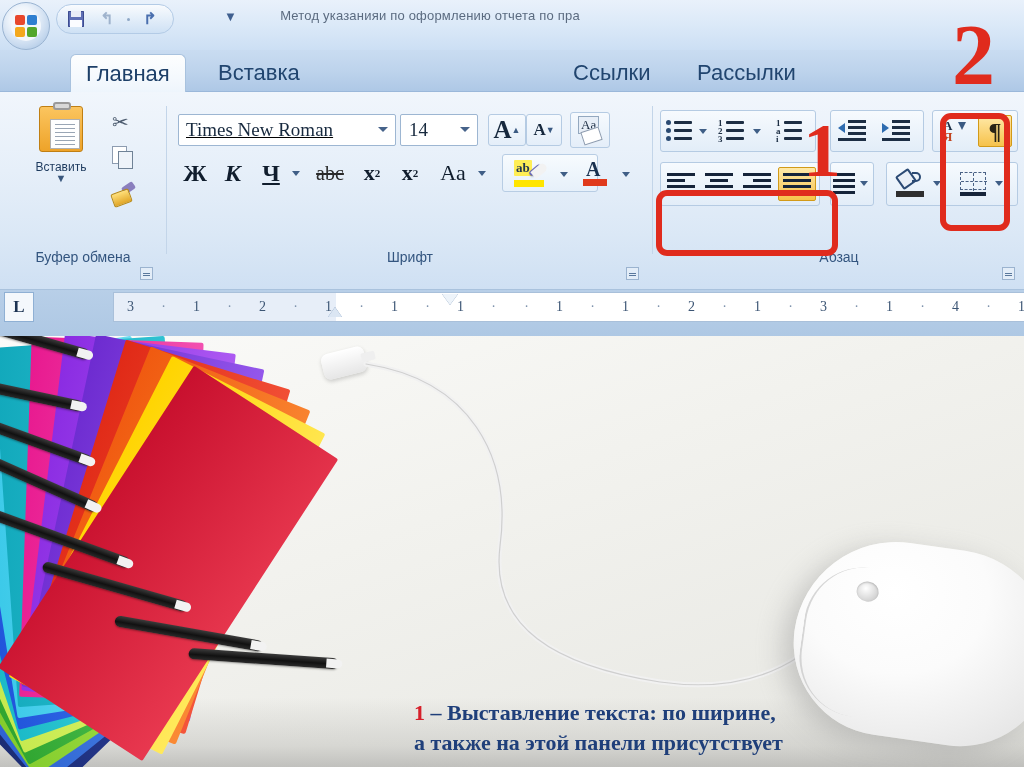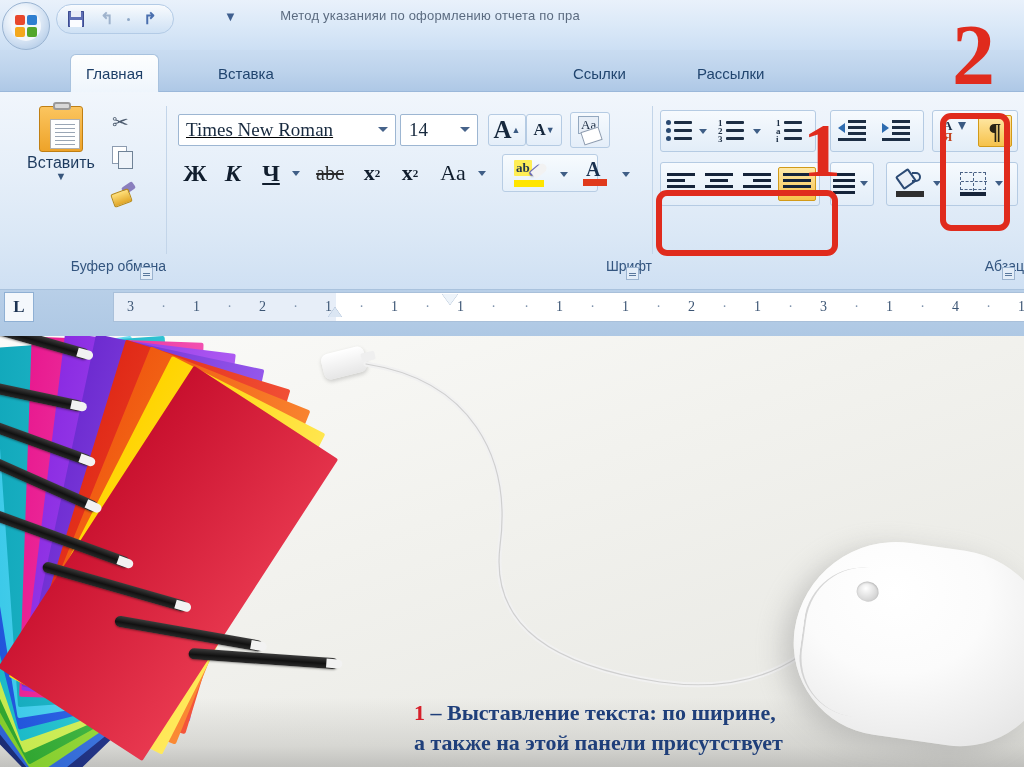--- a/index.html
+++ b/index.html
@@ -64,60 +64,60 @@
 
   
   #tab-strip {
     position:absolute; left:0; top:50px; width:1024px; height:42px;
     background: linear-gradient(180deg,#c9dcf1 0%,#bdd3ec 52%,#aec8e6 100%);
     border-bottom:1px solid #9bb8da;
   }
   .tab {
     position:absolute; top:4px; height:38px; padding:0 15px;
     display:flex; align-items:center;
-    font-size:15px; color:#21456f; white-space:nowrap;
+    font-size:22px; color:#21456f; white-space:nowrap;
   }
   .tab.active {
     background: linear-gradient(180deg,#fdfefe 0%,#f3f8fd 70%,#eef5fc 100%);
     border-radius:6px 6px 0 0;
     border:1px solid #a8c2de; border-bottom:none;
     color:#1d3f68;
   }
 
   
   #ribbon {
     position:absolute; left:0; top:92px; width:1024px; height:198px;
     background: linear-gradient(180deg,#f1f6fc 0%,#e6eff9 40%,#dbe8f6 72%,#cfe0f3 100%);
     border-bottom:1px solid #a9c2dd;
   }
   .group { position:absolute; top:6px; height:186px; }
   .group-sep { position:absolute; top:14px; width:1px; height:148px; background:#c3d5e9; }
   .group-label {
-    position:absolute; bottom:10px; width:100%; text-align:right;
+    position:absolute; bottom:19px; width:100%; text-align:center;
     font-size:14px; color:#33557f; white-space:nowrap;
   }
   .dialog-launcher {
     position:absolute; bottom:4px; width:13px;height:13px;
     border:1px solid #9bb3cf; background:#e3edf8;
   }
   .dialog-launcher:after{content:"";position:absolute;left:2px;top:5px;width:7px;height:1px;background:#5a789c;box-shadow:0 2px 0 #5a789c;}
 
   
   #grp-clipboard { left:0; width:166px; }
   #paste-big { position:absolute; left:18px; top:8px; width:86px; text-align:center; }
   .clipboard-ico {
     width:44px;height:46px;margin:0 auto;position:relative;
     background: linear-gradient(180deg,#fbc55f,#eea329);
     border:1px solid #c07f13; border-radius:3px;
   }
   .clipboard-ico .clip-top{position:absolute;left:13px;top:-5px;width:18px;height:8px;border:2px solid #9a9a9a;border-radius:3px;background:#d8d8d8;}
   .clipboard-ico .sheet{position:absolute;left:10px;top:12px;width:30px;height:30px;background:#fff;border:1px solid #b0b0b0;}
   .clipboard-ico .sheet:before{content:"";position:absolute;left:4px;top:4px;width:20px;height:1px;background:#9aa6b5;
     box-shadow:0 4px 0 #9aa6b5,0 8px 0 #9aa6b5,0 12px 0 #9aa6b5,0 16px 0 #9aa6b5,0 20px 0 #9aa6b5;}
-  #paste-label{font-size:16px;color:#1d3a5e;margin-top:2px;}
+  #paste-label{font-size:12px;color:#1d3a5e;margin-top:8px;}
   #paste-caret{font-size:11px;color:#38567c;margin-top:-2px;}
 
   .cb-small { position:absolute; left:112px; width:28px;height:30px; }
   #cut-btn{top:10px;}
   #copy-btn{top:48px;}
   #painter-btn{top:86px;}
   .scissors{font-size:20px;color:#4b5a6e;line-height:28px;}
   .copy-ico{position:relative;width:20px;height:22px;margin-top:4px;}
   .copy-ico:before{content:"";position:absolute;left:0;top:0;width:13px;height:16px;background:#fff;border:1px solid #8d9cb0;}
   .copy-ico:after{content:"";position:absolute;left:6px;top:5px;width:13px;height:16px;background:#eef3f9;border:1px solid #6f8296;}

